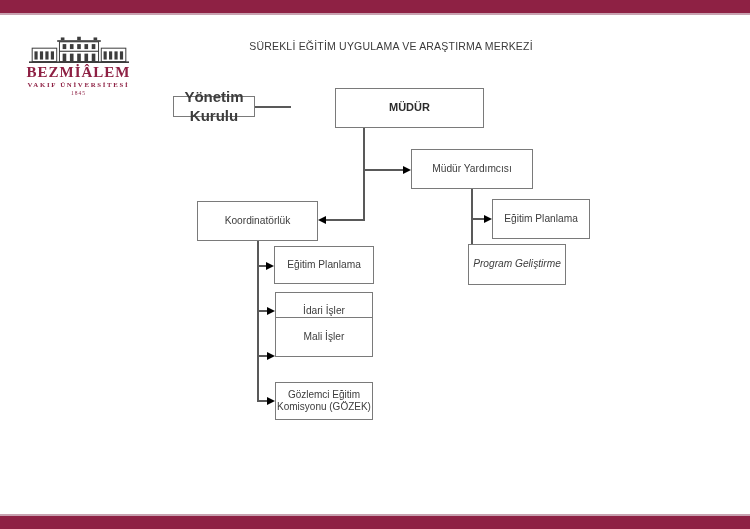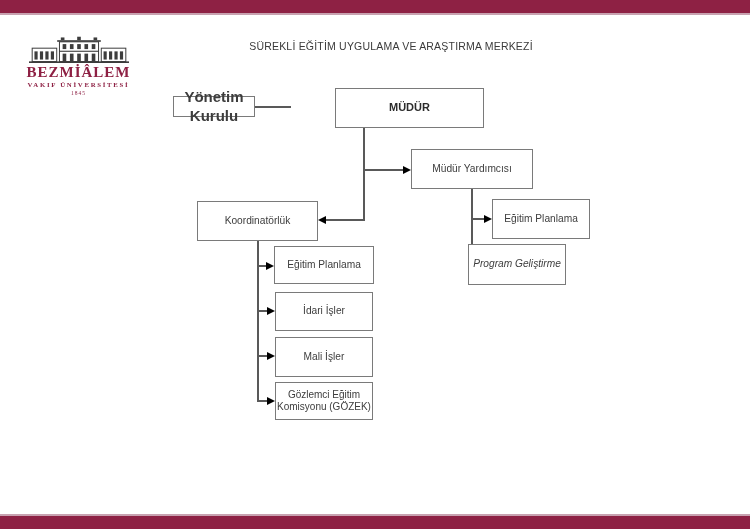--- a/index.html
+++ b/index.html
@@ -28,21 +28,21 @@
     display:flex;align-items:center;justify-content:center;text-align:center;
     font-size:10.2px;color:#3d3d3d;line-height:1.25;}
   #b-yk    {left:173px;top:96px; width:80px; height:19px;font-size:15px;font-weight:bold;}
   #b-mudur {left:291px;top:88px; width:147px;height:38px;font-weight:bold;font-size:11px;color:#2c2c2c;margin-left:44px;}
   #b-my    {left:411px;top:149px;width:120px;height:38px;text-align:right;}
   #b-koor  {left:197px;top:201px;width:119px;height:38px;}
   #b-eu    {left:492px;top:199px;width:96px; height:38px;}
   #b-pg    {left:468px;top:244px;width:96px; height:39px;font-style:italic;}
   #b-ep    {left:258px;top:246px;width:98px; height:36px;margin-left:16px;}
   #b-ii    {left:275px;top:292px;width:96px; height:37px;}
-  #b-mi    {left:275px;top:337px;width:96px; height:38px;}
+  #b-mi    {left:275px;top:317px;width:96px; height:38px;}
   #b-gozek {left:275px;top:382px;width:96px; height:36px;font-size:10px;}
 
   
   .h-line,.v-line{position:absolute;background:#595959;}
   .h-line{height:1.5px;}
   .v-line{width:1.5px;}
   .arr-r,.arr-l{position:absolute;width:0;height:0;border-top:4px solid transparent;border-bottom:4px solid transparent;}
   .arr-r{border-left:8px solid #000;}
   .arr-l{border-right:8px solid #000;}
 

